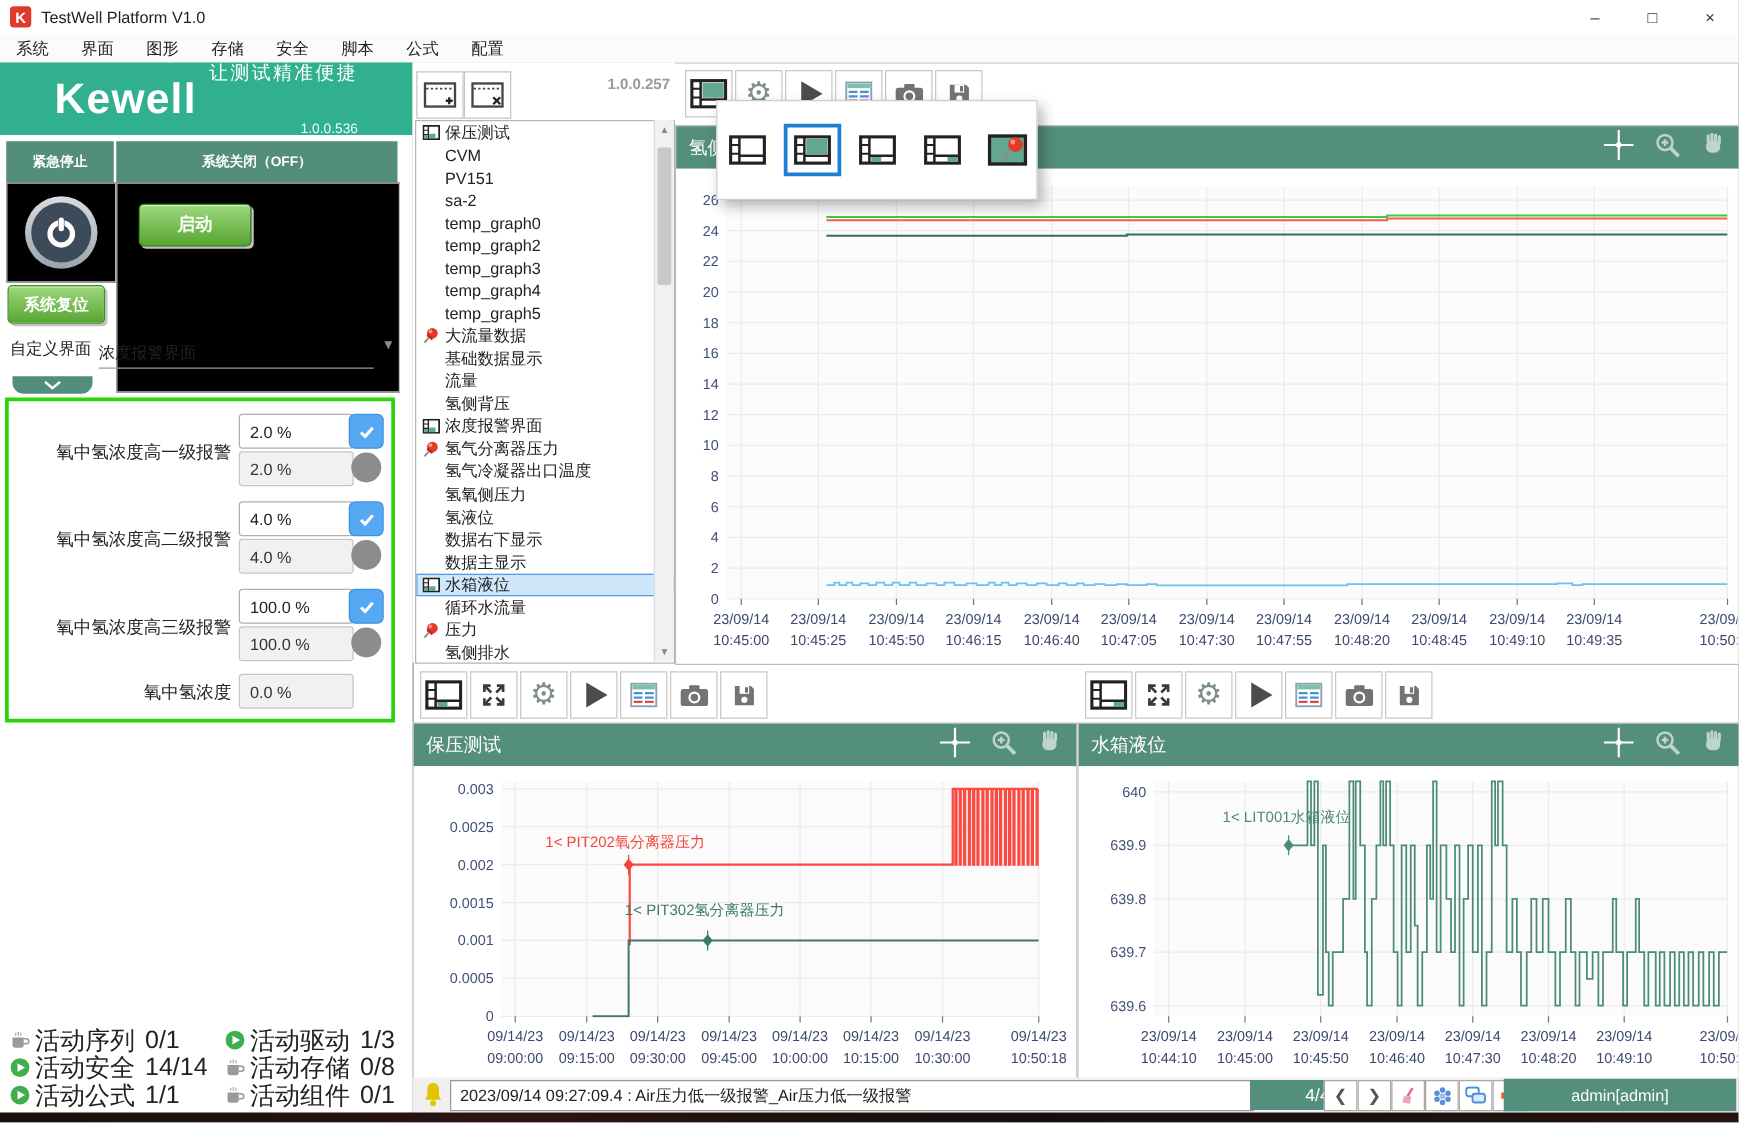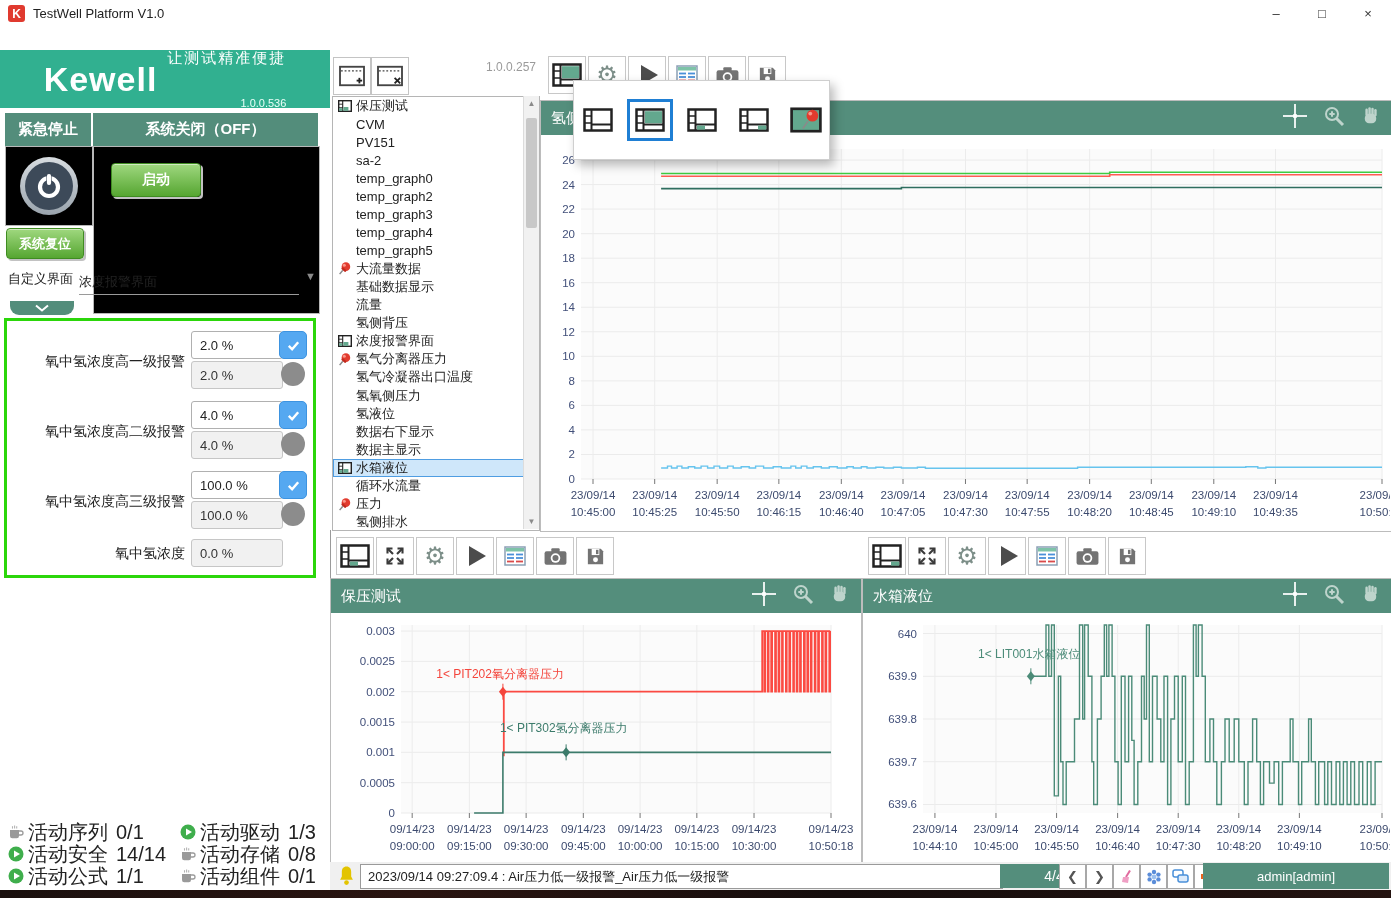--- a/index.html
+++ b/index.html
@@ -18,21 +18,21 @@
            display:flex;align-items:center;}
   .menuitem{padding:0 13px;font-size:13px;height:23px;line-height:23px;}
 
   
   .leftpanel{left:0;top:50px;width:330px;height:848px;background:#fff;border-right:1px solid #9a9a9a;}
   .banner{left:0;top:0;width:330px;height:58px;background:#31b090;display:flex;align-items:center;justify-content:center;gap:10px;}
   .brandname{color:#fff;font-size:34px;font-weight:bold;letter-spacing:1px;}
   .brandsub{display:flex;flex-direction:column;align-items:flex-end;gap:28px;}
   .slogan{color:#fff;font-size:15px;letter-spacing:2px;}
   .brandver{color:#eafff8;font-size:11px;margin-top:1px;}
-  .tealhead{background:#538d7b;color:#fff;font-size:15px;font-weight:bold;display:flex;align-items:center;justify-content:center;}
+  .tealhead{background:#538d7b;color:#fff;font-size:11px;font-weight:bold;display:flex;align-items:center;justify-content:center;}
   .cellbox{background:#000000;border:1px solid #b8b8b8;}
   .greenbtn{background:linear-gradient(#9fd87f,#56a631);border:1px solid #3f8c21;border-radius:4px;
             color:#fff;font-weight:bold;display:flex;align-items:center;justify-content:center;
             box-shadow:2px 2px 0 #c2c2c2, inset 0 1px 0 rgba(255,255,255,.5);}
   .powerouter{width:58px;height:58px;border-radius:50%;background:linear-gradient(#d7dce0,#9aa4ad);
               display:flex;align-items:center;justify-content:center;box-shadow:0 1px 3px rgba(0,0,0,.35);}
   .powerinner{width:48px;height:48px;border-radius:50%;background:#3d4a59;display:flex;align-items:center;justify-content:center;}
   .customrow{display:flex;font-size:13px;}
   .customline{flex:1;border-bottom:1px solid #9a9a9a;height:24px;display:flex;align-items:center;}
   .chevtab{background:#538d7b;border-radius:0 0 9px 9px;display:flex;align-items:center;justify-content:center;}
@@ -95,20 +95,30 @@
   <div class="abs titlebar">
     <div class="klogo">K</div>
     <div class="apptitle">TestWell Platform V1.0</div>
     <div class="winbtns">
       <div class="winbtn">–</div>
       <div class="winbtn">□</div>
       <div class="winbtn">×</div>
     </div>
   </div>
 
+  <div class="abs menubar" id="menubar">
+      <div class="menuitem">系统</div>
+      <div class="menuitem">界面</div>
+      <div class="menuitem">图形</div>
+      <div class="menuitem">存储</div>
+      <div class="menuitem">安全</div>
+      <div class="menuitem">脚本</div>
+      <div class="menuitem">公式</div>
+      <div class="menuitem">配置</div>
+    </div>
 
   <div class="abs leftpanel">
     <div class="abs banner">
       <div class="brandname">Kewell</div>
       <div class="brandsub">
         <div class="slogan">让测试精准便捷</div>
         <div class="brandver">1.0.0.536</div>
       </div>
     </div>
 
@@ -262,21 +272,21 @@
       </svg>
     </div>
     <div class="sqbtn" style="left:41px;top:7px;">
       <svg width="28" height="24" viewBox="0 0 30 26">
         <rect x="2" y="3" width="26" height="20" fill="#fff" stroke="#444" stroke-width="2"></rect>
         <line x1="3" y1="7.5" x2="27" y2="7.5" stroke="#444" stroke-width="1.4" stroke-dasharray="2 2"></line>
         <line x1="20" y1="15" x2="26" y2="21" stroke="#222" stroke-width="2"></line>
         <line x1="26" y1="15" x2="20" y2="21" stroke="#222" stroke-width="2"></line>
       </svg>
     </div>
-    <div class="verstext" style="right:4px;top:10px;">1.0.0.257</div>
+    <div class="verstext" style="right:4px;top:10px;font-weight:bold;">1.0.0.257</div>
     <div class="treebox" id="treebox">
         <div class="treerow">
           <span class="treeicon">
             <svg width="14" height="12" viewBox="0 0 14 12">
               <rect x="0.7" y="0.7" width="12.6" height="10.6" fill="#fff" stroke="#222" stroke-width="1.4"></rect>
               <line x1="4.7" y1="0.7" x2="4.7" y2="11.3" stroke="#222" stroke-width="1.1"></line>
               <line x1="0.7" y1="4.2" x2="4.7" y2="4.2" stroke="#222" stroke-width="0.9"></line>
               <line x1="0.7" y1="7.7" x2="4.7" y2="7.7" stroke="#222" stroke-width="0.9"></line>
               <rect x="1.3" y="8.2" width="3" height="2.6" fill="#63a88e"></rect>
               <rect x="5.4" y="7" width="5" height="3.8" fill="#63a88e"></rect>

